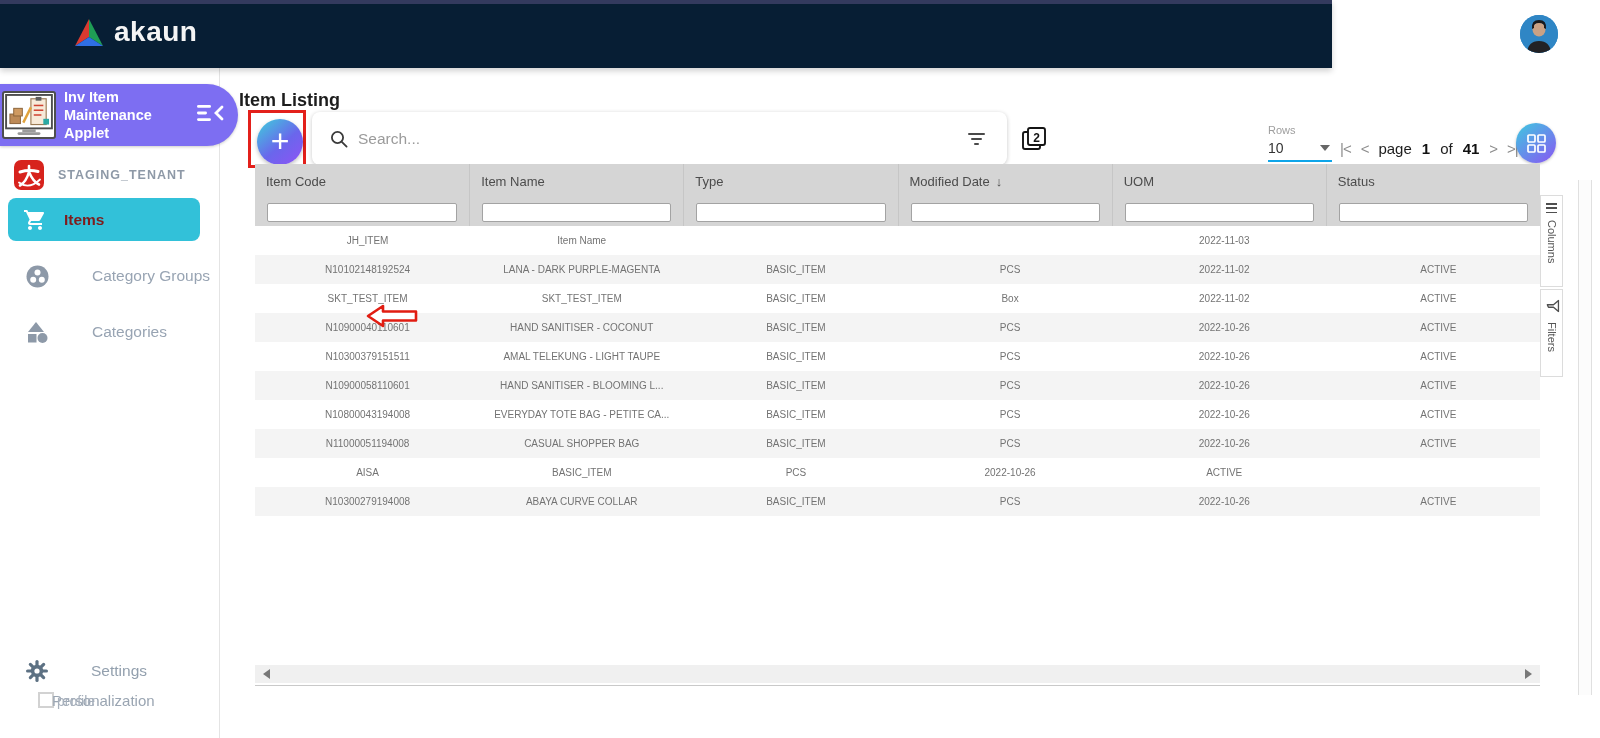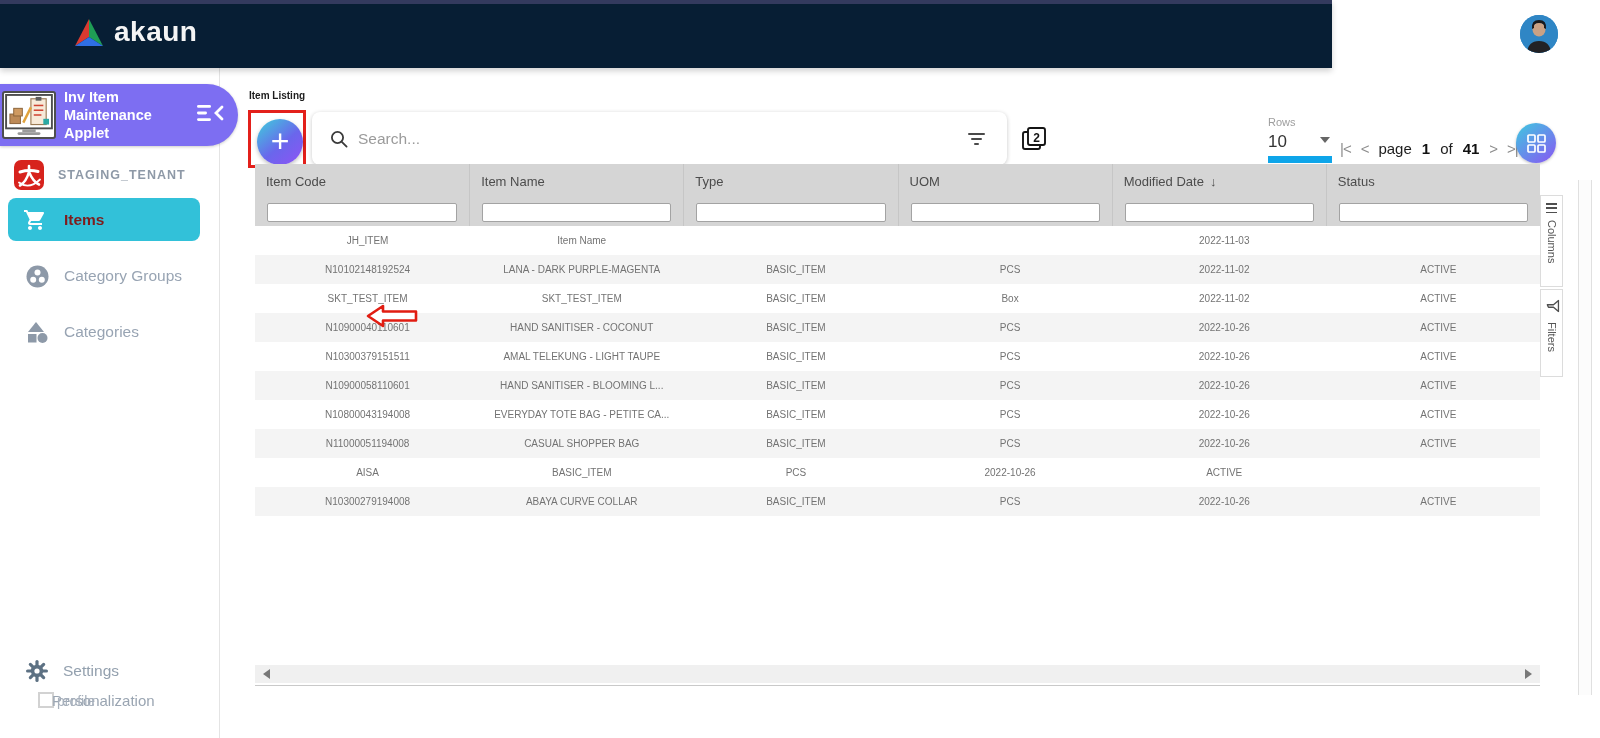--- a/index.html
+++ b/index.html
@@ -35,35 +35,35 @@
   .tenant-icon { margin-left:14px; }
   .tenant-label { margin-left:14px; color:#8e99a7; font-size:12.5px; font-weight:700;
                   letter-spacing:1px; }
 
   .nav-active { position:absolute; left:8px; top:130px; width:192px; height:43px;
                 background:#32c1d9; border-radius:8px; display:flex; align-items:center;
                 padding-left:15px; gap:17px; cursor:pointer; }
   .nav-active .nav-label { color:#7f1d1d; font-size:15.5px; font-weight:700; }
   .nav-row { position:absolute; left:0; width:220px; height:30px; display:flex;
              align-items:center; padding-left:26px; gap:15px; cursor:pointer; }
-  .nav-row .nav-label { color:#98a4b3; font-size:15.5px; }
+  .nav-row .nav-label { color:#98a4b3; font-size:15.5px;margin-left:28px; }
   .row-catgroups { top:193px; }
   .row-categories { top:249px; }
   .row-settings { top:588px; }
   .row-settings .nav-label { color:#93a0ae; }
 
   .personalization-zone { position:absolute; left:0; top:621px; width:220px; height:28px; }
   .p13n-checkbox { position:absolute; left:38px; top:3px; width:16px; height:16px;
                    border:2px solid #d2d2d2; background:#fff; }
   .p13n-label { position:absolute; left:52px; top:3px; color:#9aa5b2; font-size:15px; }
   .profile-label { position:absolute; left:57px; top:4px; color:#a7b0bc; font-size:14px; }
 
   
   .main { position:absolute; left:221px; top:68px; width:1379px; height:670px; background:#fff; }
-  .page-title { position:absolute; left:28px; top:22px; font-size:10px; font-weight:700;
+  .page-title { position:absolute; left:18px; top:22px; font-size:18px; font-weight:700;
                 color:#1d1d1d; }
 
   .add-highlight { position:absolute; left:27px; top:42px; width:58px; height:58px;
                    border:3px solid #e3201b; }
   .add-btn { position:absolute; left:6px; top:6px; width:46px; height:46px; border-radius:50%;
              background:linear-gradient(140deg,#41c7dd 5%,#6a66ec 55%,#8b55f4 95%);
              color:#fff; display:flex; align-items:center; justify-content:center; cursor:pointer;
              box-shadow:0 2px 4px rgba(0,0,0,.25); }
   .plus-glyph { font-size:32px; font-weight:400; line-height:1; margin-top:-3px; }
 
@@ -74,24 +74,24 @@
                   margin-left:10px; font-family:"Liberation Sans",sans-serif; }
   .search-input::placeholder { color:#9b9b9b; }
   .filter-lines { display:flex; flex-direction:column; align-items:center; gap:3px;
                   cursor:pointer; padding:4px; }
   .filter-lines i { display:block; height:2px; background:#4a4a4a; border-radius:1px; }
   .filter-lines i:nth-child(1){ width:17px; } .filter-lines i:nth-child(2){ width:11px; }
   .filter-lines i:nth-child(3){ width:5px; }
 
   .pages-icon { position:absolute; left:799px; top:57px; cursor:pointer; }
 
-  .rows-box { position:absolute; left:1047px; top:48px; width:66px; }
+  .rows-box { position:absolute; left:1047px; top:56px; width:66px; }
   .rows-label { font-size:11px; color:#9e9e9e; }
-  .rows-select { position:relative; margin-top:4px; border-bottom:7px solid #0ea5e9;
-                 padding-bottom:4px; font-size:17px; color:#333; cursor:pointer; width:64px; }
+  .rows-select { position:relative; margin-top:4px; border-bottom:2px solid #0ea5e9;
+                 padding-bottom:4px; font-size:14px; color:#333; cursor:pointer; width:64px; }
   .caret-down { position:absolute; right:2px; top:5px; width:0; height:0;
                 border-left:5px solid transparent; border-right:5px solid transparent;
                 border-top:6px solid #666; }
 
   .pager { position:absolute; left:1119px; top:72px; display:flex; align-items:center;
            gap:10px; font-size:15px; color:#1d1d1d; }
   .pager .nav-glyph { color:#8c8c8c; font-size:15px; letter-spacing:-1px; cursor:pointer; }
   .pager b { font-weight:700; color:#111; }
   .pager .word { color:#1d1d1d; }
 
@@ -322,25 +322,25 @@
           <div class="th">
             <span>Item Code</span>
           </div>
           <div class="th">
             <span>Item Name</span>
           </div>
           <div class="th">
             <span>Type</span>
           </div>
           <div class="th">
-            <span>UOM</span>
-          </div>
-          <div class="th">
             <span>Modified Date</span>
             <span class="sort-arrow">↓</span>
+          </div>
+          <div class="th">
+            <span>UOM</span>
           </div>
           <div class="th">
             <span>Status</span>
           </div>
         </div>
       <div class="tfilter">
           <div class="fd"><input style=""></div>
           <div class="fd">
             <input style="">
           </div>

